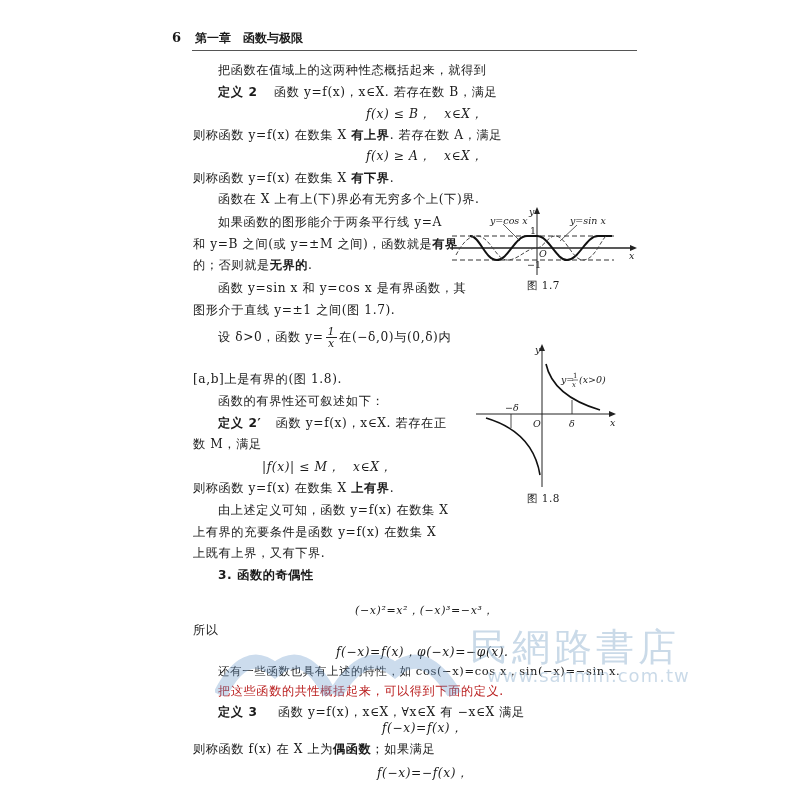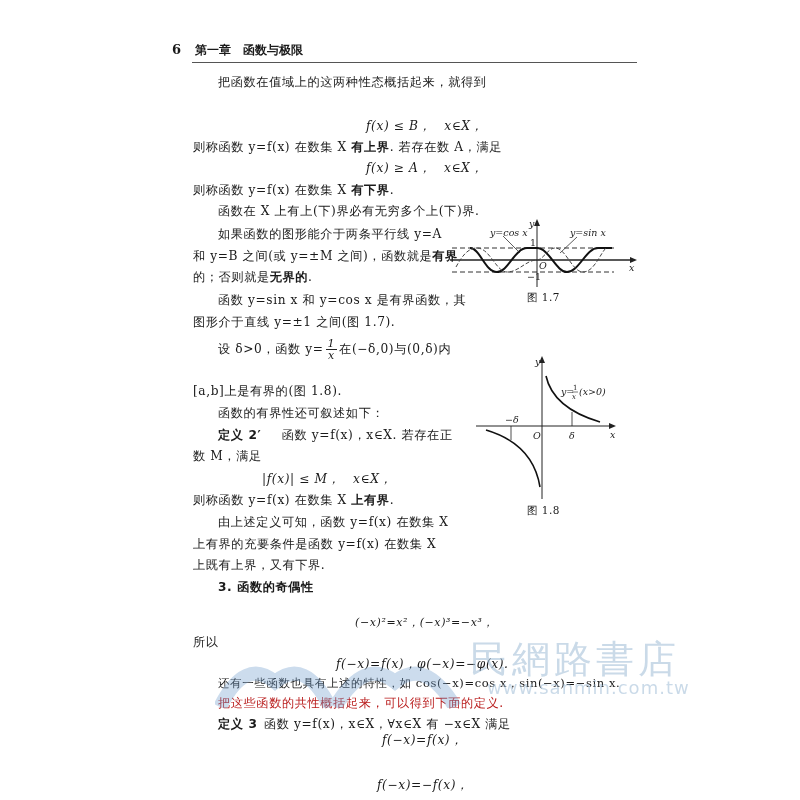--- a/index.html
+++ b/index.html
@@ -1,18 +1,18 @@
 <!DOCTYPE html>
 <html><head>
 <meta charset="utf-8">
 <style>
   html, body { margin: 0; padding: 0; background: #ffffff; }
   body { width: 800px; height: 800px; position: relative; overflow: hidden;
          font-family: "DejaVu Serif", "Liberation Serif", serif; color: #1a1a1a; }
-  .page { position: absolute; left: 0; top: 12px; width: 800px; height: 599px; }
+  .page { position: absolute; left: 0; top: 0; width: 800px; height: 599px; }
   .hdr { position: absolute; top: 30px; left: 172px; font-size: 12px; font-weight: bold;
          font-family: "DejaVu Sans", sans-serif; white-space: pre; }
   .hdr .num { font-family: "DejaVu Serif", serif; font-size: 13px; margin-right: 14px; }
   .rule { position: absolute; top: 50px; left: 192px; width: 445px; height: 1px; background: #555; }
   .ln { position: absolute; font-size: 12.2px; line-height: 16px; white-space: nowrap; letter-spacing: 0.6px; }
   .b { font-weight: bold; font-family: "DejaVu Sans", sans-serif; }
   .i { font-style: italic; }
   .cap { position: absolute; font-size: 10.5px; white-space: nowrap; letter-spacing: 0.5px; }
   .figlbl { font-size: 9.5px; font-style: italic; fill: #222; font-family: "DejaVu Serif", serif; }
   .wm { position: absolute; left: 470px; top: 622px; color: #9fbcd6; opacity: 0.55;
@@ -25,20 +25,24 @@
 </head>
 <body>
 
 <div class="page">
 
   <div class="hdr"><span class="num">6</span><span>第一章　函数与极限</span></div>
   <div class="rule"></div>
 
   <div class="ln" style="top:62px;left:218px">把函数在值域上的这两种性态概括起来，就得到</div>
 
+  <div class="ln" style="top:84px;left:218px">
+    <span class="b">定义 2</span>
+    <span style="margin-left:12px">函数 y=f(x)，x∈X. 若存在数 B，满足</span>
+  </div>
 
   <div class="ln i" style="top:106px;left:366px">f(x) ≤ B，　x∈X，</div>
 
   <div class="ln" style="top:127px;left:193px">
     <span>则称函数 y=f(x) 在数集 X </span><span class="b">有上界</span><span>. 若存在数 A，满足</span>
   </div>
 
   <div class="ln i" style="top:148px;left:366px">f(x) ≥ A，　x∈X，</div>
 
   <div class="ln" style="top:170px;left:193px">
@@ -62,21 +66,21 @@
 
   <div class="ln" style="top:326px;left:218px">
     <span>设 δ&gt;0，函数 y=</span><span style="display:inline-block;vertical-align:middle;text-align:center;font-style:italic;font-size:11px;line-height:11px;margin:0 2px;"><span style="display:block;border-bottom:1px solid #222;padding:0 2px;">1</span><span style="display:block">x</span></span><span>在(−δ,0)与(0,δ)内</span>
   </div>
 
   <div class="ln" style="top:371px;left:193px">[a,b]上是有界的(图 1.8).</div>
   <div class="ln" style="top:393px;left:218px">函数的有界性还可叙述如下：</div>
 
   <div class="ln" style="top:415px;left:218px">
     <span class="b">定义 2′</span>
-    <span style="margin-left:16px">函数 y=f(x)，x∈X. 若存在正</span>
+    <span style="margin-left:10px">函数 y=f(x)，x∈X. 若存在正</span>
   </div>
   <div class="ln" style="top:436px;left:193px">数 M，满足</div>
   <div class="ln i" style="top:459px;left:262px">|f(x)| ≤ M，　x∈X，</div>
 
   <div class="ln" style="top:480px;left:193px">
     <span>则称函数 y=f(x) 在数集 X </span><span class="b">上有界</span><span>.</span>
   </div>
 
   <div class="ln" style="top:502px;left:218px">由上述定义可知，函数 y=f(x) 在数集 X</div>
   <div class="ln" style="top:524px;left:193px">上有界的充要条件是函数 y=f(x) 在数集 X</div>
@@ -86,24 +90,27 @@
 
   <div class="ln i" style="top:603px;left:355px;font-size:11px">(−x)²=x²，(−x)³=−x³，</div>
   <div class="ln" style="top:622px;left:193px">所以</div>
   <div class="ln i" style="top:644px;left:336px">f(−x)=f(x)，φ(−x)=−φ(x).</div>
 
   <div class="ln" style="top:663px;left:218px;font-size:11.5px">还有一些函数也具有上述的特性，如 cos(−x)=cos x，sin(−x)=−sin x.</div>
   <div class="ln" style="top:683px;left:218px"><span class="bluetxt">把这些函数的共性概括起来，可以得到下面的定义.</span></div>
 
   <div class="ln" style="top:704px;left:218px">
     <span class="b">定义 3</span>
-    <span style="margin-left:2px">函数 y=f(x)，x∈X，∀x∈X 有 −x∈X 满足</span>
+    <span style="margin-left:16px">函数 y=f(x)，x∈X，∀x∈X 有 −x∈X 满足</span>
   </div>
   <div class="ln i" style="top:720px;left:382px">f(−x)=f(x)，</div>
 
+  <div class="ln" style="top:741px;left:193px">
+    <span>则称函数 f(x) 在 X 上为</span><span class="b">偶函数</span><span>；如果满足</span>
+  </div>
   <div class="ln i" style="top:765px;left:377px">f(−x)=−f(x)，</div>
 
   <svg style="position:absolute;left:440px;top:200px" width="210" height="75" viewBox="440 200 210 75">
 
     <line x1="452" y1="236" x2="614" y2="236" stroke="#333" stroke-width="1" stroke-dasharray="5,3"></line>
     <line x1="452" y1="260" x2="614" y2="260" stroke="#333" stroke-width="1" stroke-dasharray="5,3"></line>
 
     <line x1="450" y1="248" x2="634" y2="248" stroke="#222" stroke-width="1.6"></line>
     <polygon points="637,248 630,245 630,251" fill="#222"></polygon>
 

